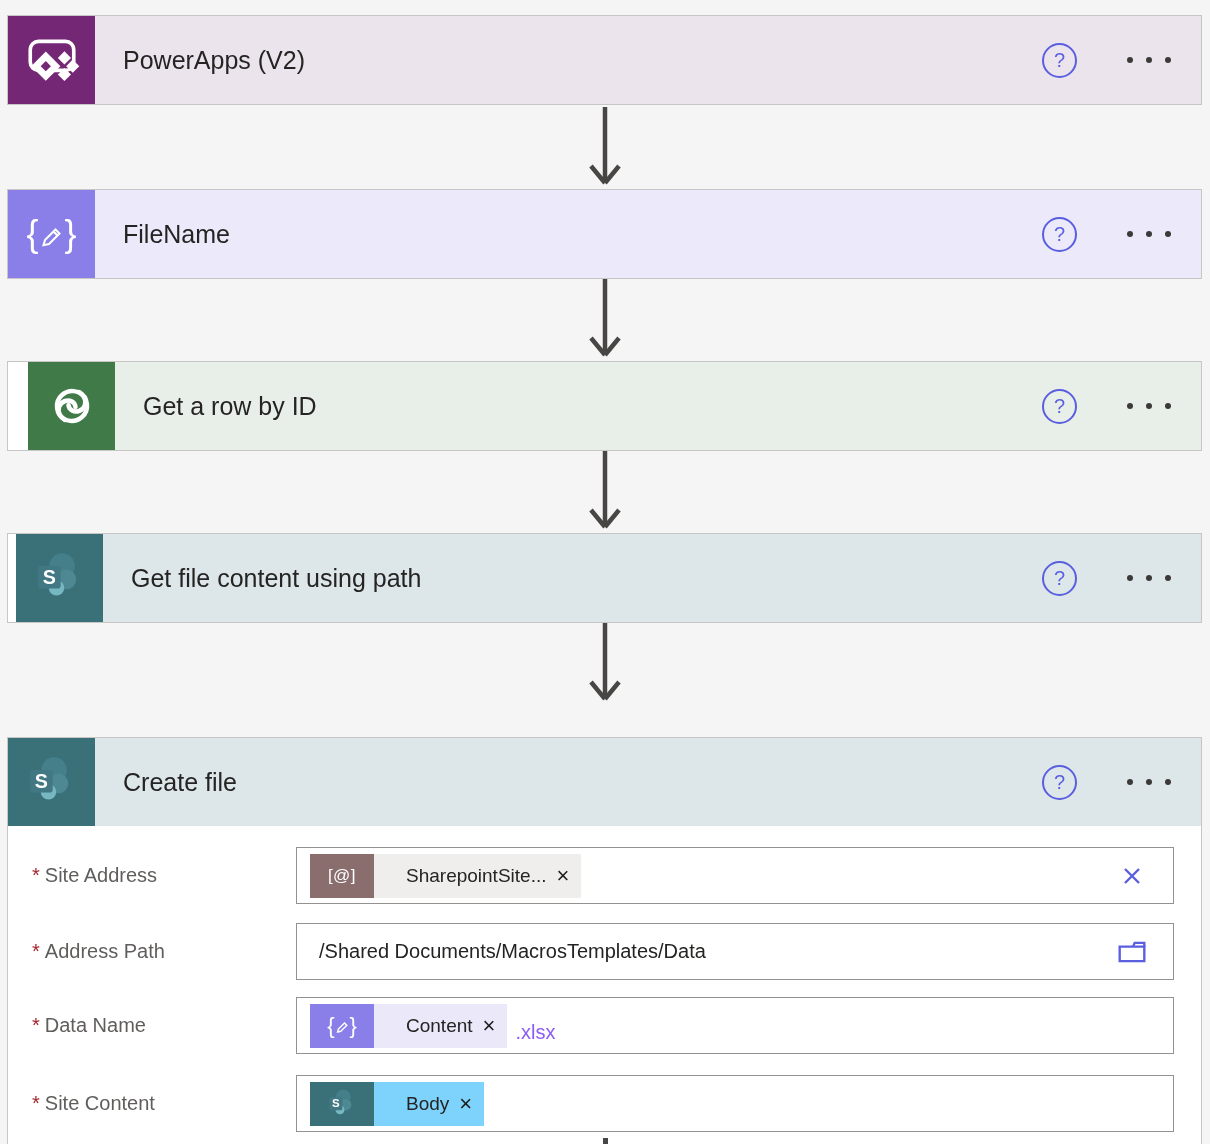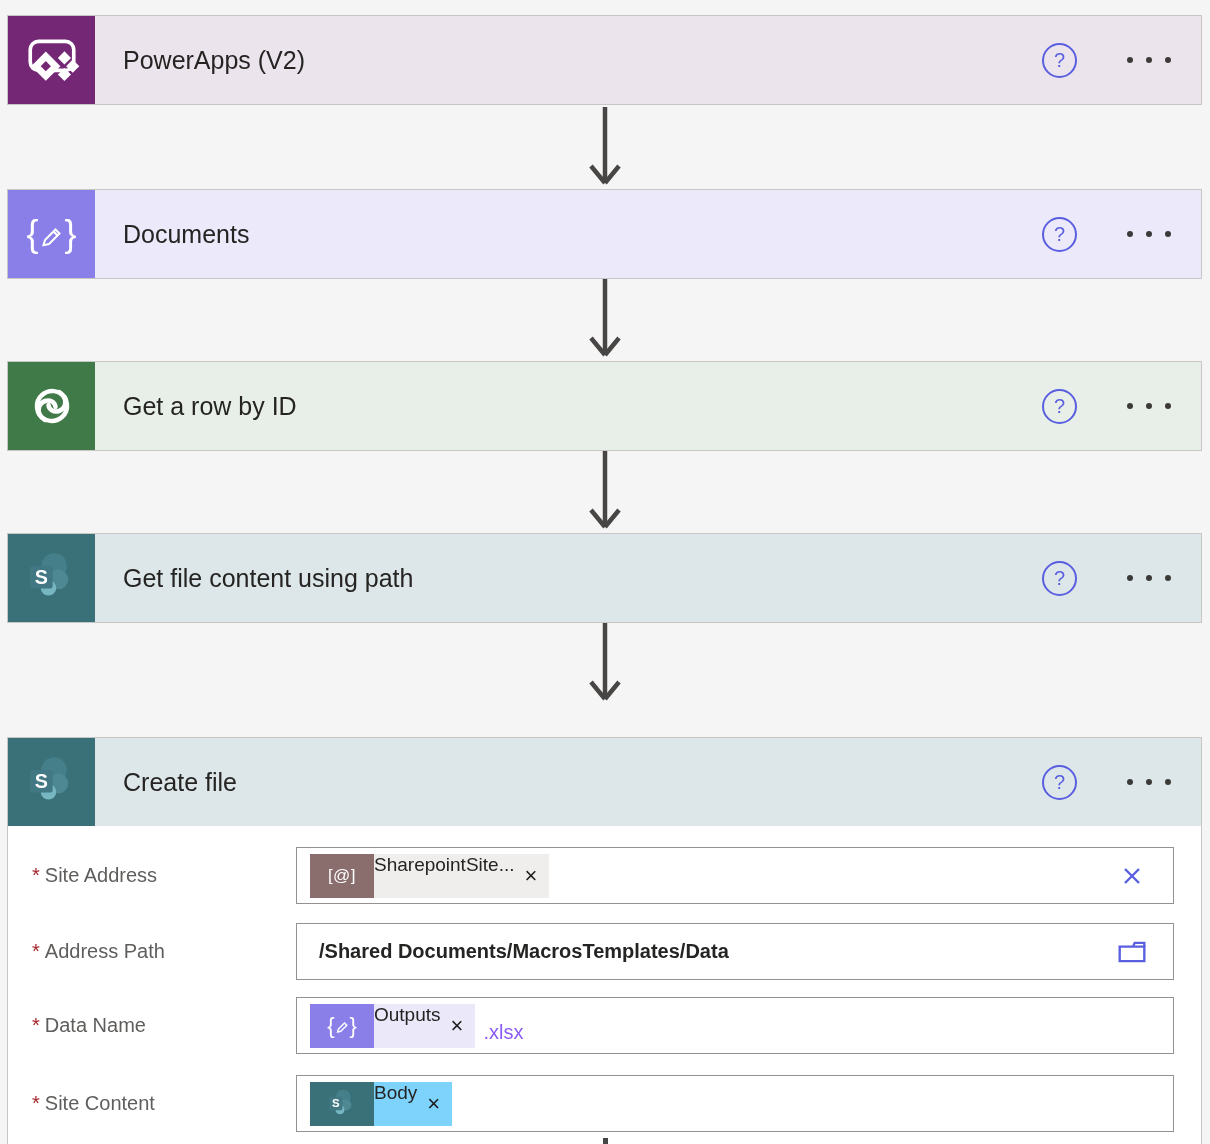--- a/index.html
+++ b/index.html
@@ -9,21 +9,21 @@
   .card { position:absolute; left:7px; width:1195px; border:1px solid #c8c6c4; background:#fff; }
   .card-header { display:flex; align-items:center; height:88px; }
   .card.h1 .card-header { height:88px; }
   .card-icon { width:87px; align-self:stretch; flex-shrink:0; display:flex; align-items:center; justify-content:center; }
   .bg-powerapps { background:#742774; }
   .bg-variable  { background:#8a7fe8; }
   .bg-dataverse { background:#3f7a48; }
   .bg-sharepoint{ background:#3a7179; }
   .hdr-powerapps { background:#ece4ed; }
   .hdr-variable  { background:#ebe9fa; }
-  .hdr-dataverse { background:#e8efe8; }
+  .hdr-dataverse { background:#e8efe8;margin-left:20px; }
   .hdr-sharepoint{ background:#dde7e9; }
   .card-title { margin-left:28px; font-size:25px; color:#252423; white-space:nowrap; }
   .hdr-right { margin-left:auto; display:flex; align-items:center; }
   .help-btn { width:35px; height:35px; border:2px solid #5a5fe0; border-radius:50%; background:transparent;
               color:#5a5fe0; font-size:20px; line-height:1; display:flex; align-items:center; justify-content:center;
               cursor:pointer; margin-right:46px; font-family:"Liberation Sans",sans-serif; }
   .menu-btn { border:none; background:transparent; display:flex; align-items:center; gap:13px; cursor:pointer;
               margin-right:26px; padding:8px 4px; }
   .dot { width:6px; height:6px; border-radius:50%; background:#3b3a39; }
 
@@ -38,30 +38,30 @@
   
   .card-body { position:relative; background:#fff; height:343px; }
   .frow { position:absolute; left:0; width:100%; height:57px; display:block; }
   .flabel { position:absolute; left:24px; top:0; height:57px; display:flex; align-items:center;
             font-size:20px; color:#605e5c; }
   .req { color:#a4262c; margin-right:5px; }
   .finput { position:absolute; left:288px; top:0; width:878px; height:57px; background:#fff;
             border:1.5px solid #949290; display:flex; align-items:center; }
   .token { display:flex; align-items:stretch; height:44px; margin-left:13px; cursor:pointer; }
   .token-icon { width:64px; display:flex; align-items:center; justify-content:center; color:#fff; flex-shrink:0; }
-  .token-label { display:flex; padding:0 12px 0 0; font-size:19px; color:#252423; white-space:nowrap; }
+  .token-label { display:flex; align-items:center; padding:0 12px 0 32px; font-size:19px; color:#252423; white-space:nowrap; }
   .tok-site  { background:#f0eeed; }
   .tok-var   { background:#eae8f9; }
   .tok-sp    { background:#7dd3fc; }
   .tok-remove { border:none; background:transparent; font-size:22px; color:#1b1a19; margin-left:10px;
                 cursor:pointer; line-height:1; font-family:"Liberation Sans",sans-serif; }
   .at-glyph { font-size:17px; letter-spacing:0.5px; }
   .clear-btn, .folder-btn { position:absolute; right:26px; top:50%; transform:translateY(-50%);
             border:none; background:transparent; cursor:pointer; display:flex; align-items:center; }
-  .path-text { margin-left:22px; font-size:20px; color:#252423; white-space:nowrap;font-weight:bold; }
+  .path-text { margin-left:22px; font-size:20px; color:#252423; white-space:nowrap; }
   .suffix { margin-left:8px; font-size:20px; color:#8b5cf6; position:relative; top:7px; }
 </style>
 </head>
 <body>
 
 <svg width="0" height="0" style="position:absolute" aria-hidden="true">
   <defs>
     <symbol id="sp-logo" viewBox="0 0 88 88">
       <circle cx="47" cy="27" r="18" fill="#45808a"></circle>
       <circle cx="53" cy="46" r="14" fill="#4e8893"></circle>
@@ -122,21 +122,21 @@
           <span class="br">{</span>
           <svg width="26" height="26" viewBox="0 0 26 26">
             <g fill="none" stroke="#fff" stroke-width="2">
               <path d="M6 19 L16.5 8.5 L20.5 12.5 L10 23 L4.5 24.2 Z"></path>
               <path d="M14.5 10.5 L18.5 14.5"></path>
             </g>
           </svg>
           <span class="br">}</span>
         </div>
       </div>
-      <div class="card-title">Documents</div>
+      <div class="card-title">FileName</div>
       <div class="hdr-right">
         <button class="help-btn">
             <span>?</span>
           </button>
         <button class="menu-btn">
           <span class="dot"></span>
           <span class="dot"></span>
           <span class="dot"></span>
         </button>
       </div>
@@ -170,21 +170,21 @@
         </button>
       </div>
     </div>
   </div>
 
   <svg class="arrow" style="top:451px" viewBox="0 0 44 80">
     <line x1="22" y1="0" x2="22" y2="75" stroke="#484644" stroke-width="4.5"></line>
     <path d="M8 59 L22 76 M36 59 L22 76" fill="none" stroke="#484644" stroke-width="4.5"></path>
   </svg>
 
-  <div class="card" style="top:533px;">
+  <div class="card" style="top:533px;padding-left:8px;">
     <div class="card-header hdr-sharepoint">
       <div class="card-icon bg-sharepoint">
         <svg width="62" height="62" viewBox="0 0 88 88">
             <use href="#sp-logo"></use>
           </svg>
       </div>
       <div class="card-title">Get file content using path</div>
       <div class="hdr-right">
         <button class="help-btn">
             <span>?</span>
@@ -278,21 +278,21 @@
                 <span class="br">{</span>
                 <svg width="15" height="15" viewBox="0 0 26 26">
                   <g fill="none" stroke="#fff" stroke-width="2.4">
                     <path d="M6 19 L16.5 8.5 L20.5 12.5 L10 23 L4.5 24.2 Z"></path>
                   </g>
                 </svg>
                 <span class="br">}</span>
               </span>
             </span>
             <span class="token-label tok-var">
-              <span>Outputs</span>
+              <span>Content</span>
               <button class="tok-remove"><span>×</span></button>
             </span>
           </div>
           <span class="suffix">.xlsx</span>
         </div>
       </div>
 
       <div class="frow" style="top:249px">
         <div class="flabel">
           <span class="req">*</span>

